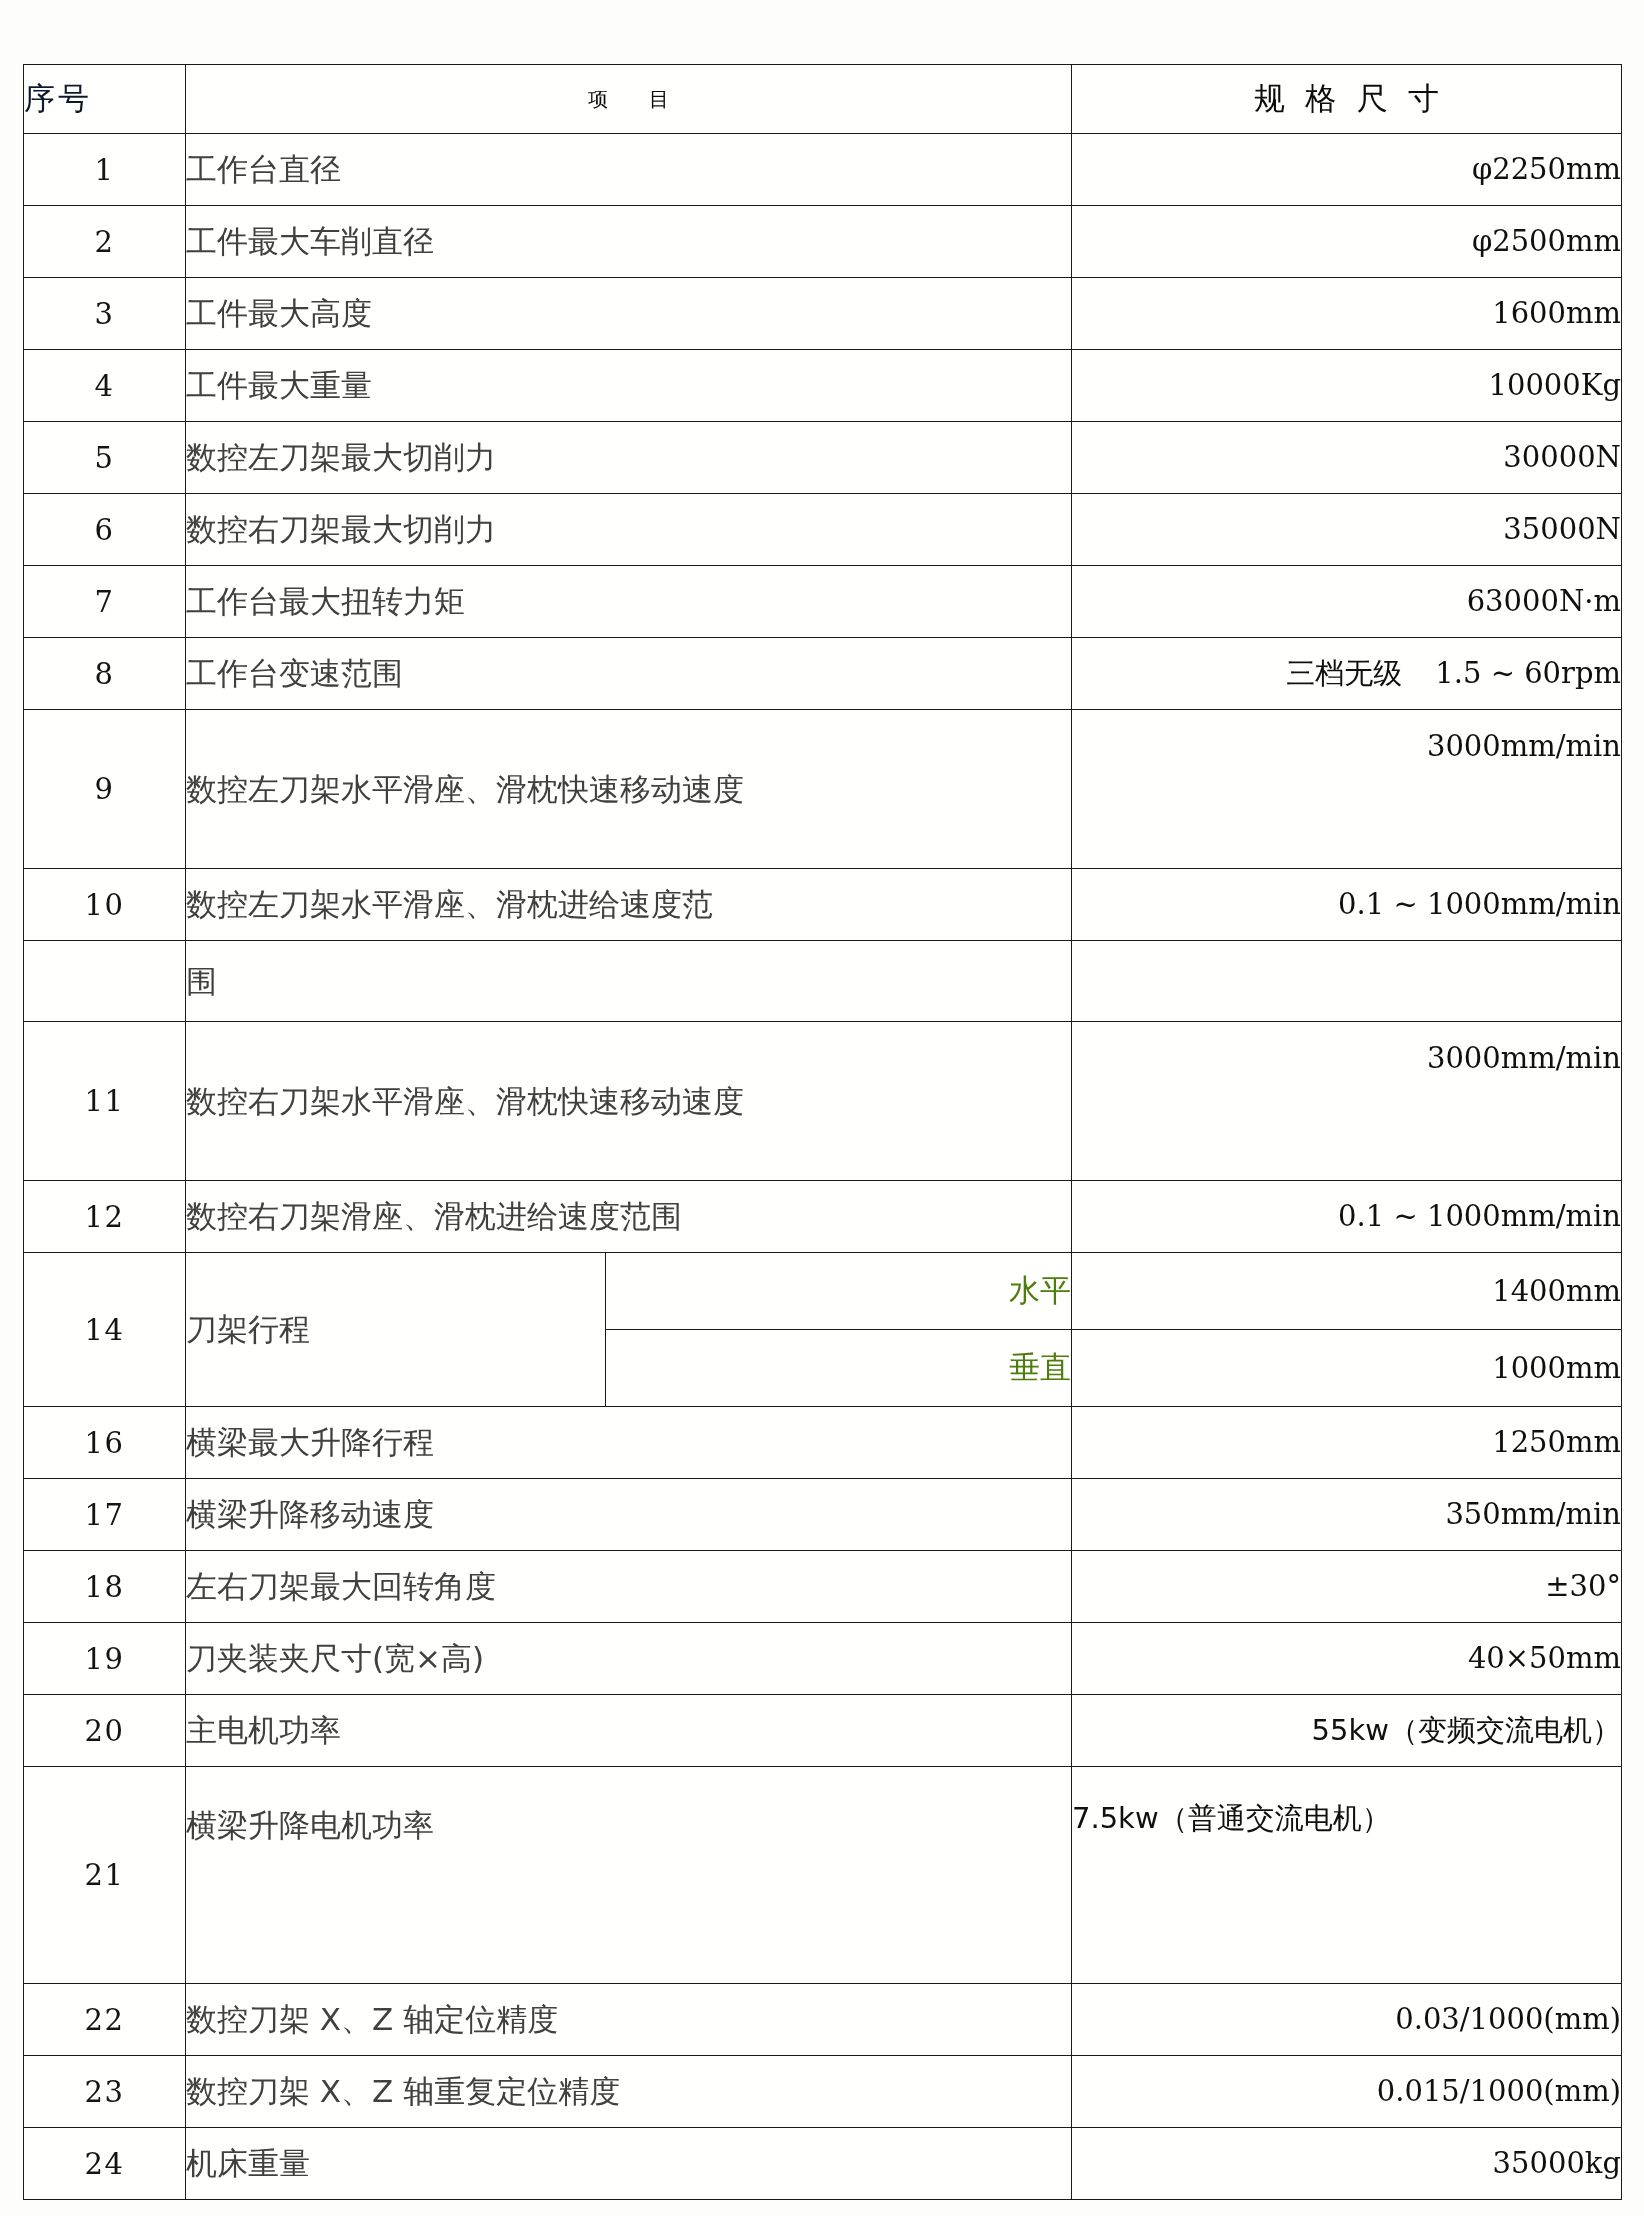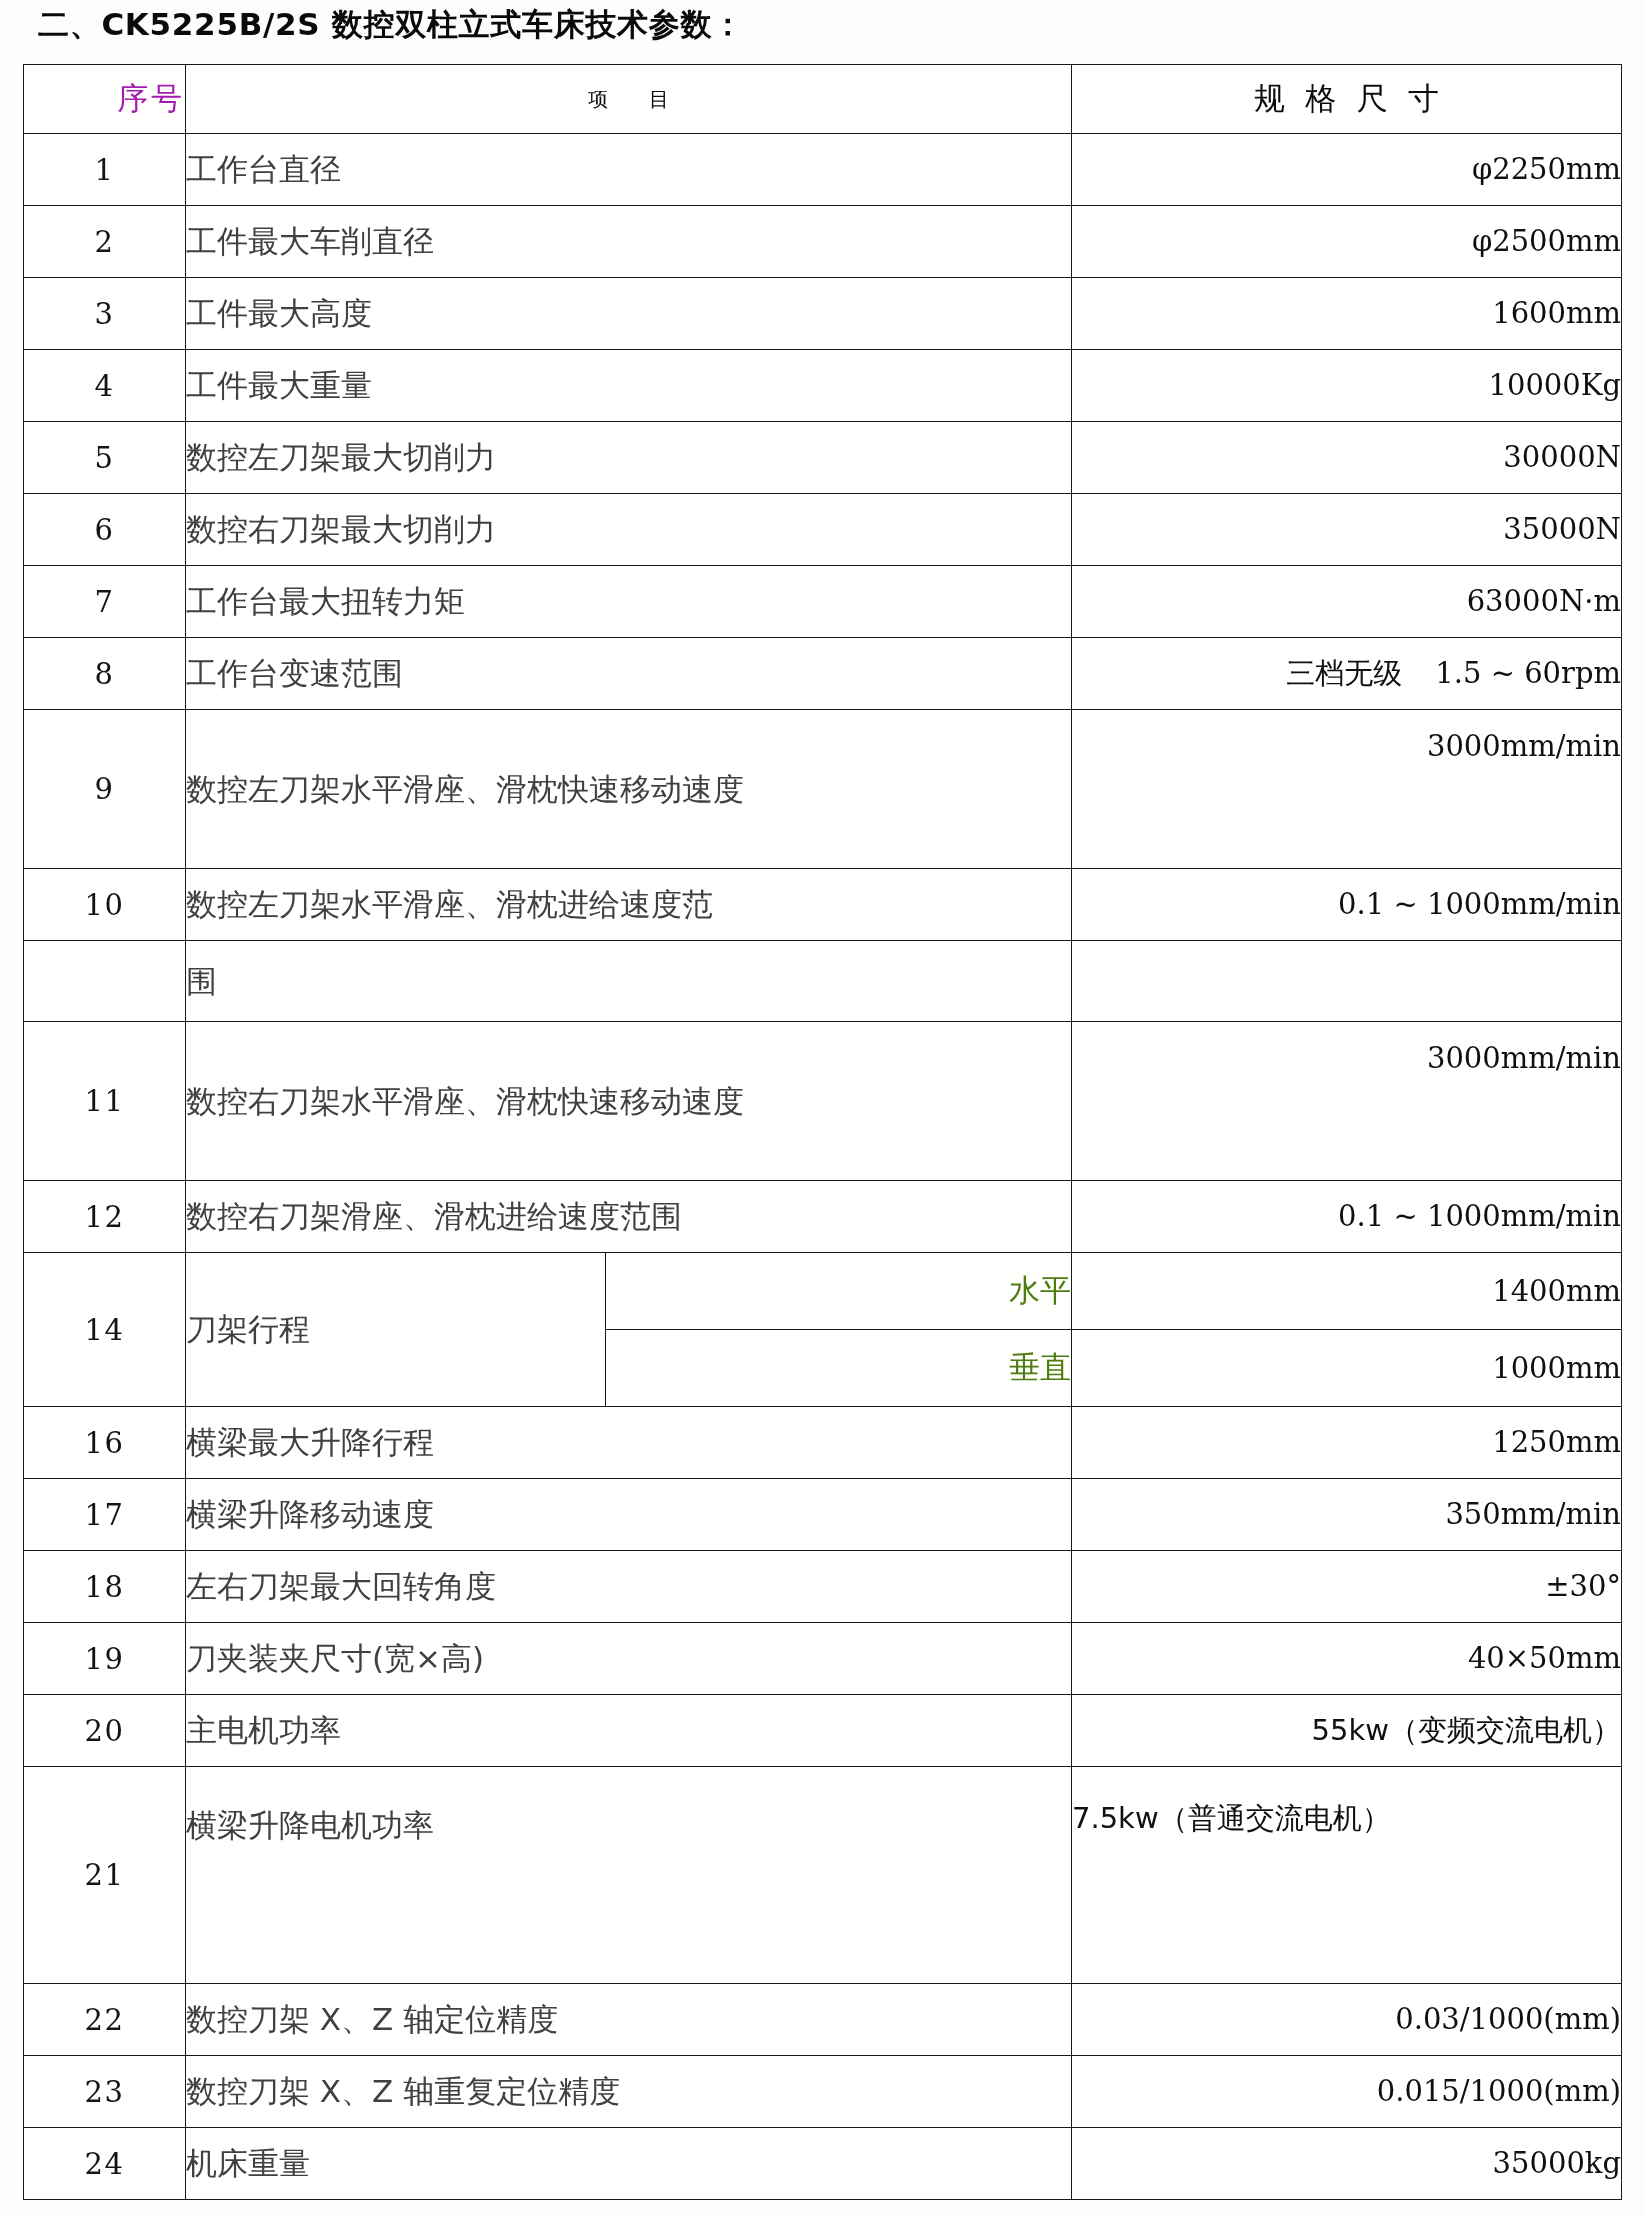--- a/index.html
+++ b/index.html
@@ -96,25 +96,25 @@
   }
   .cell-spec.just {
     text-align: justify;
     text-align-last: left;
   }
   .head-row td {
     height: 68px;
     font-weight: 400;
   }
   .head-no {
-    text-align: right;
+    text-align: left;
     font-family: Liberation Mono, monospace;
     font-size: 31px;
     letter-spacing: 2.9px;
-    color: #a21caf;
+    color: #0f172a;
   }
   .head-item {
     text-align: center;
     font-family: "DejaVu Sans", "Liberation Sans", sans-serif;
     font-size: 20px;
     letter-spacing: 41px;
     text-indent: 41px;
     color: #0d0d0d;
   }
   .head-spec {
@@ -131,21 +131,20 @@
   .r-cont td  { height: 80px; }
   .r-21 td    { height: 182px; }
   .nowrap { white-space: nowrap; }
   .gap-lg { display: inline-block; width: 33px; }
 </style>
 </head>
 <body>
 
 <div class="page">
 
-  <div class="doc-heading">二、CK5225B/2S 数控双柱立式车床技术参数：</div>
 
   <table class="spec-table">
     <colgroup>
       <col class="col-no">
       <col class="col-sub-a">
       <col class="col-sub-b">
       <col class="col-spec">
     </colgroup>
 
     <tbody>

